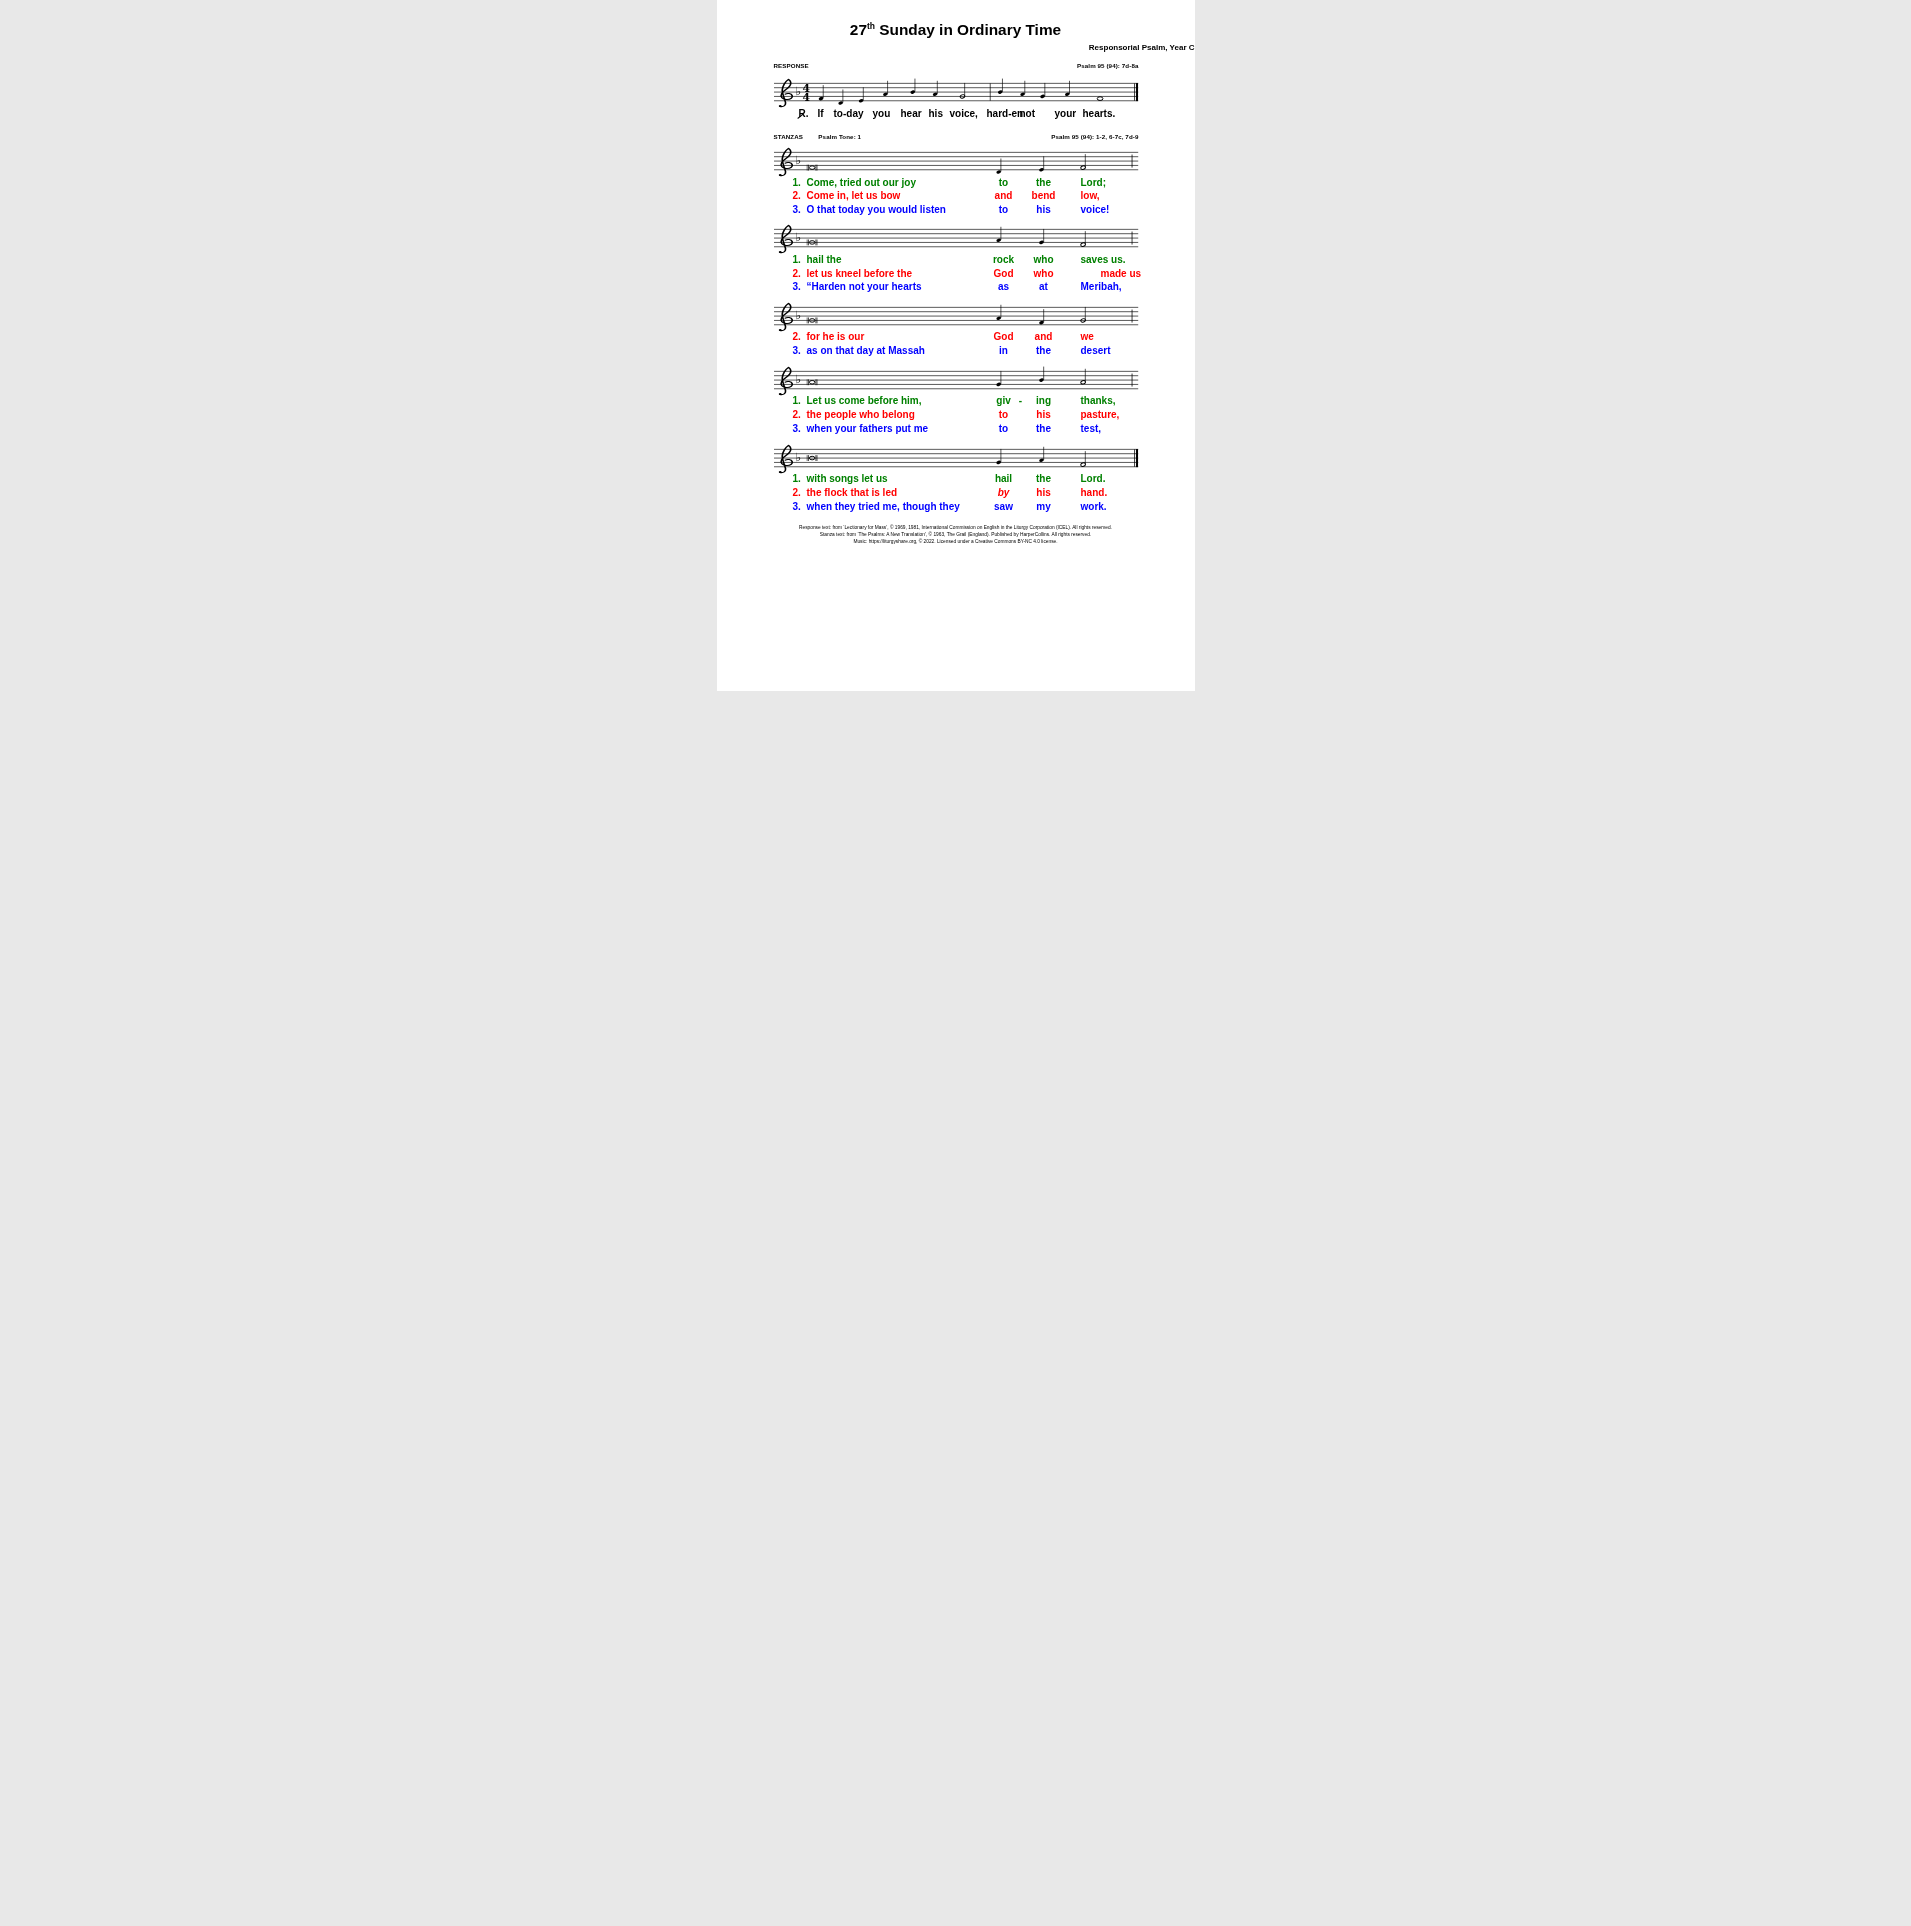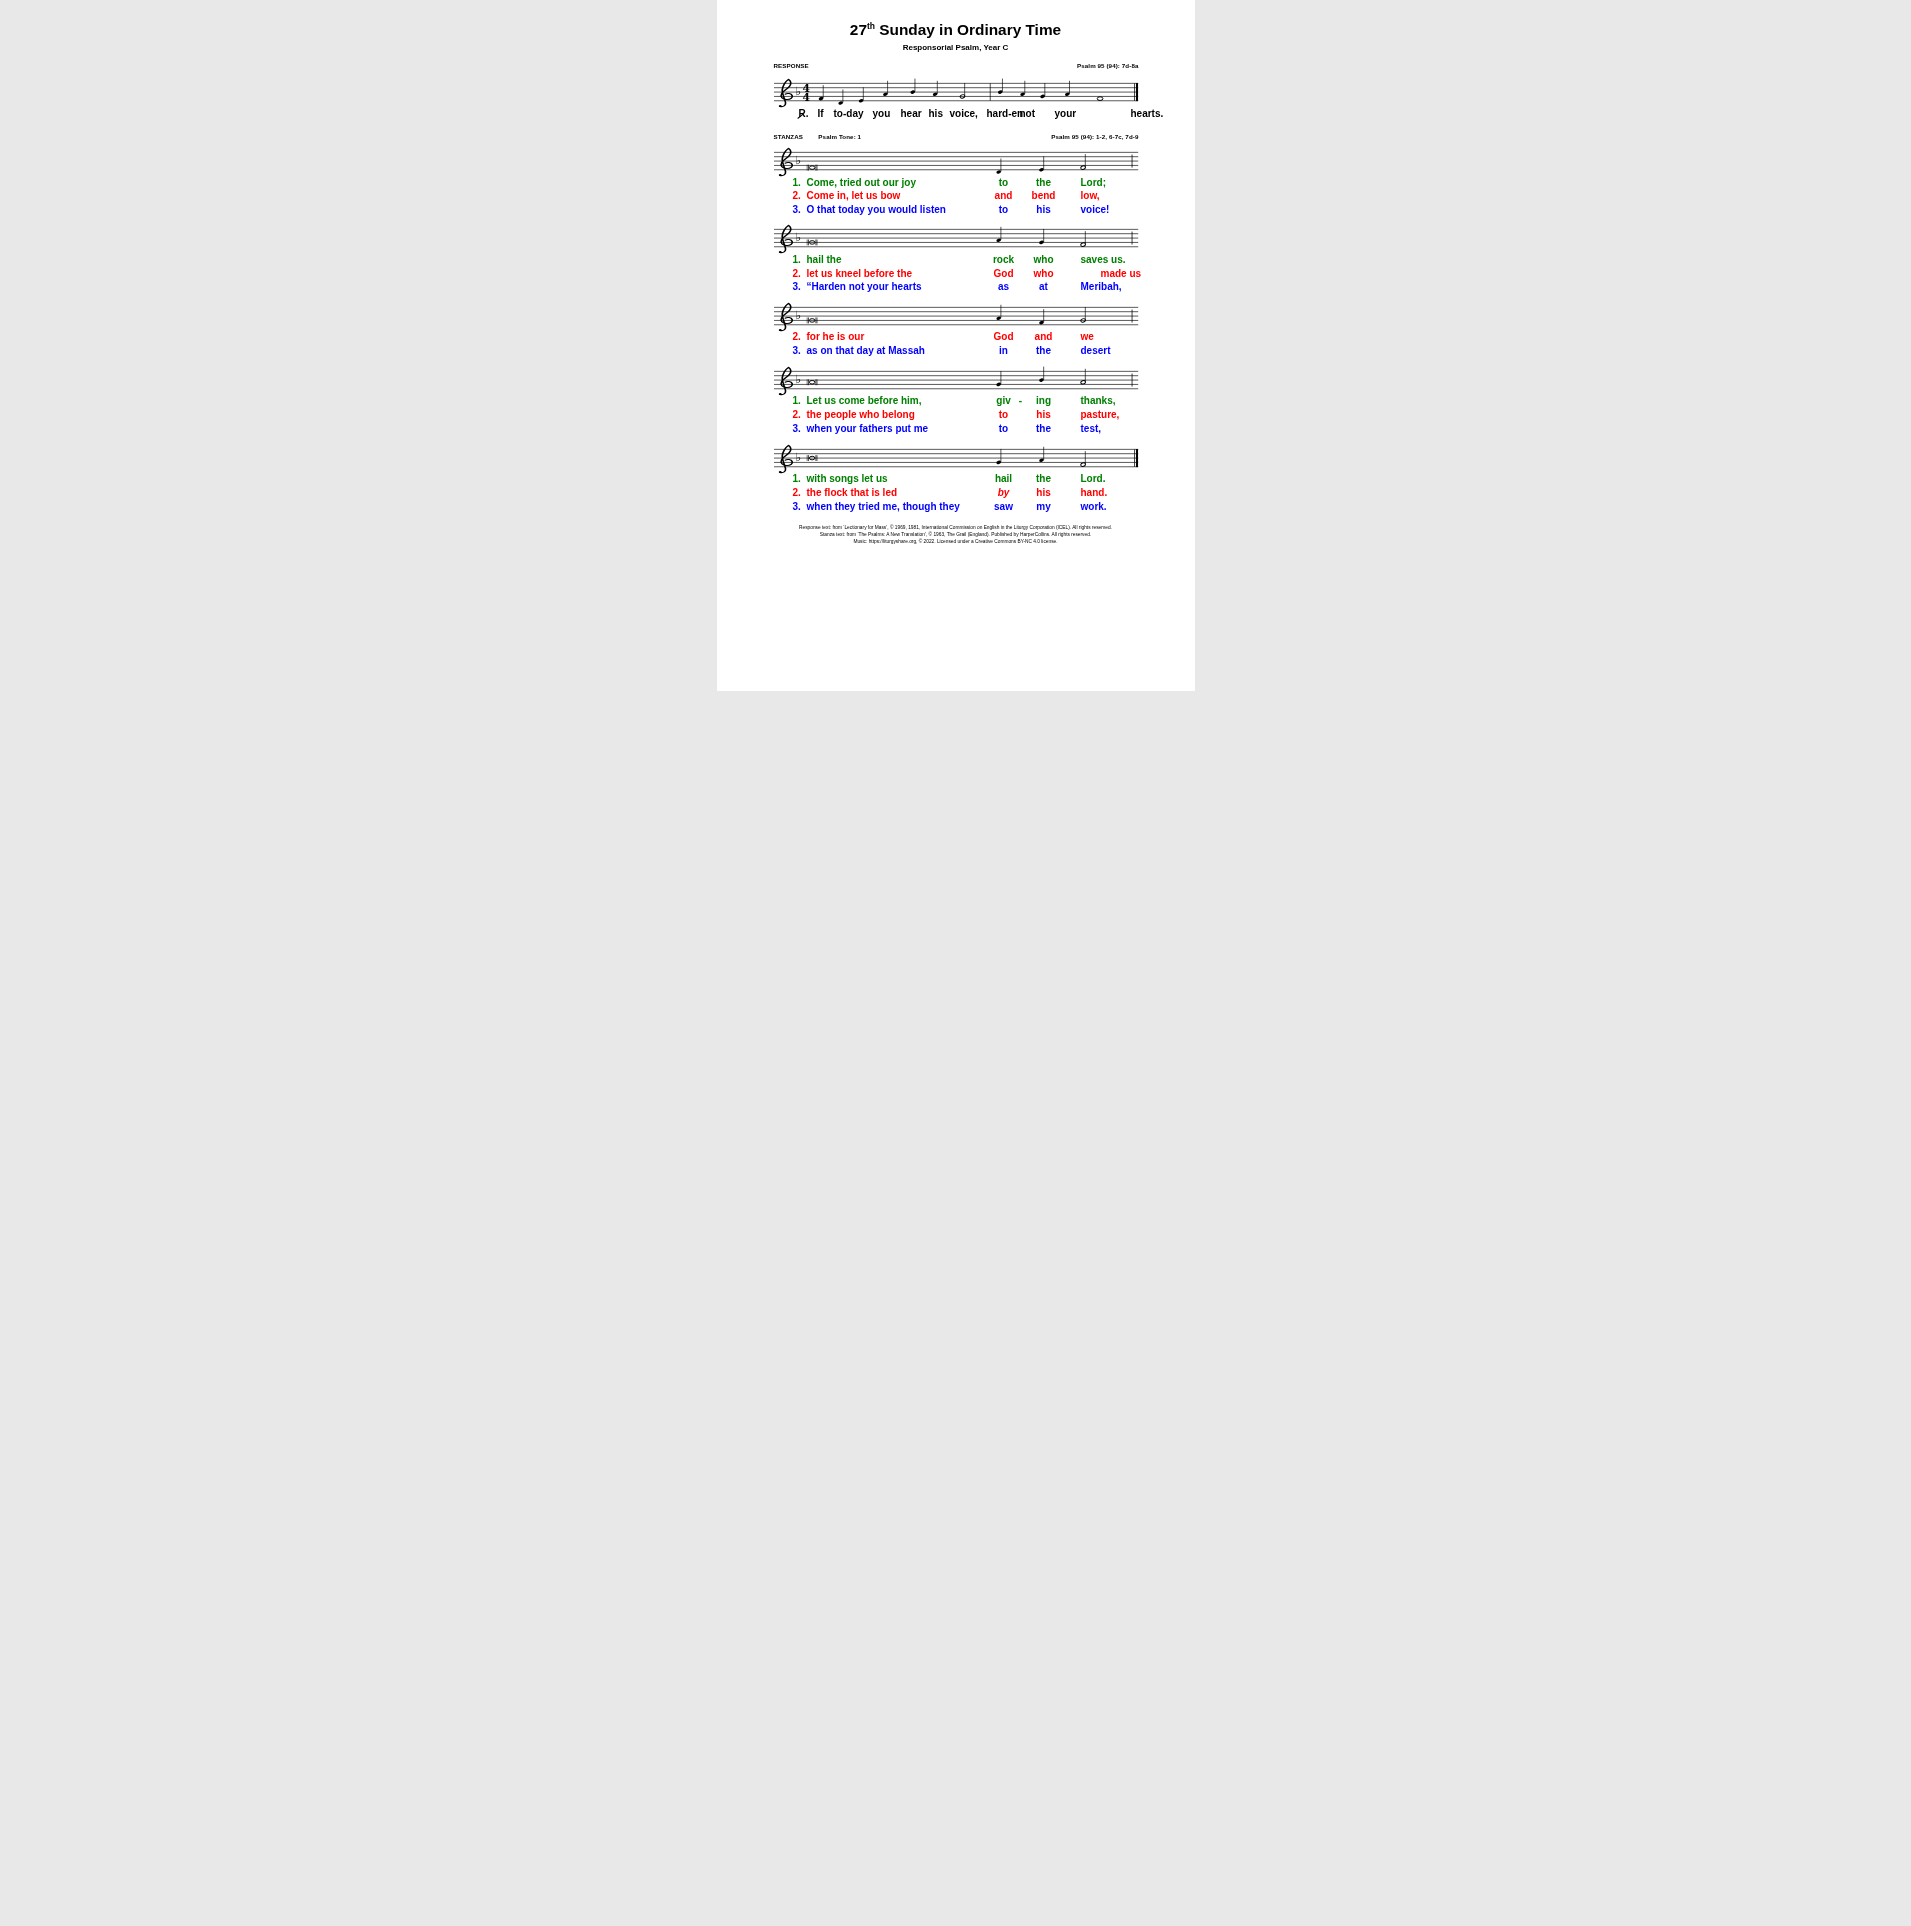--- a/index.html
+++ b/index.html
@@ -1,21 +1,21 @@
 <!DOCTYPE html>
 <html style="font-size:6.2px"><head>
 <meta charset="utf-8">
 <style>
   html,body{margin:0;padding:0;background:#e8e8e8;}
   .page{position:relative;width:478px;height:691px;margin:0 auto;background:#ffffff;
         font-family:"Liberation Sans", sans-serif;color:#000;overflow:hidden;}
   .title{position:absolute;top:21px;left:0;width:100%;text-align:center;
          font-size:15.4px;font-weight:bold;margin:0;}
   .title sup{font-size:8.5px;}
-  .subtitle{position:absolute;top:43px;left:0;width:100%;text-align:center;
+  .subtitle{position:absolute;top:43px;left:0;width:100%;text-align:right;
             font-size:8px;font-weight:bold;margin:0;}
   .secthead{position:absolute;left:57px;width:365px;display:flex;align-items:baseline;
             font-size:6.2px;font-weight:bold;letter-spacing:0.1px;}
   .secthead .tone{margin-left:15.4px;}
   .secthead .ref{margin-left:auto;}
   .staff{position:absolute;left:57px;}
   .lyricrow{position:absolute;left:0;top:0;width:478px;height:11.6px;
             font-size:10px;font-weight:bold;line-height:1;white-space:nowrap;}
   .rw{position:absolute;white-space:nowrap;}
   .num{position:absolute;left:76px;}
@@ -84,21 +84,21 @@
       <span class="rw" style="left: 82px;"><span class="rsym">R<span class="rslash"></span></span>.</span>
       <span class="rw" style="left: 101px;">If</span>
       <span class="rw" style="left: 117px;">to-day</span>
       <span class="rw" style="left: 156px;">you</span>
       <span class="rw" style="left: 184px;">hear</span>
       <span class="rw" style="left: 212px;">his</span>
       <span class="rw" style="left: 233px;">voice,</span>
       <span class="rw" style="left: 270px;">hard-en</span>
       <span class="rw" style="left: 303px;">not</span>
       <span class="rw" style="left: 338px;">your</span>
-      <span class="rw" style="left: 366px; margin-left: 48px;">hearts.</span>
+      <span class="rw" style="left: 366px;">hearts.</span>
     </div>
 
   <div class="secthead" style="top:133px;">
     <span>STANZAS</span>
     <span class="tone">Psalm Tone: 1</span>
     <span class="ref">Psalm 95 (94): 1-2, 6-7c, 7d-9</span>
   </div>
 
   <div id="stanza-blocks">
       <svg class="staff" viewBox="0 0 947 95" width="365" height="37" style="top: 146px;">

